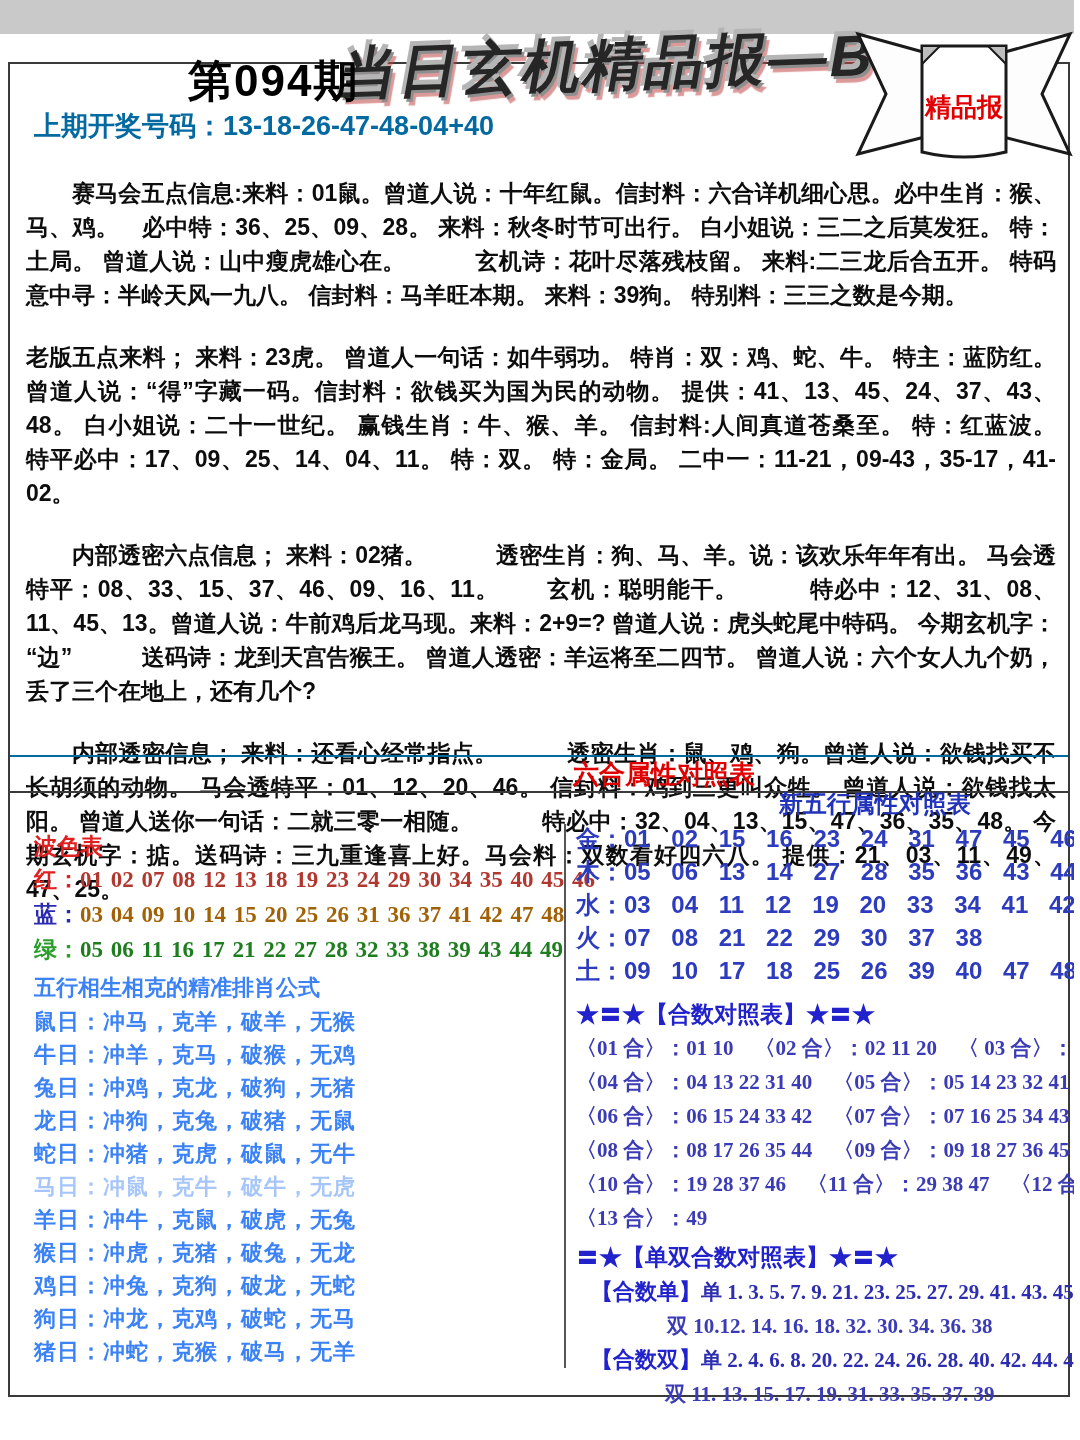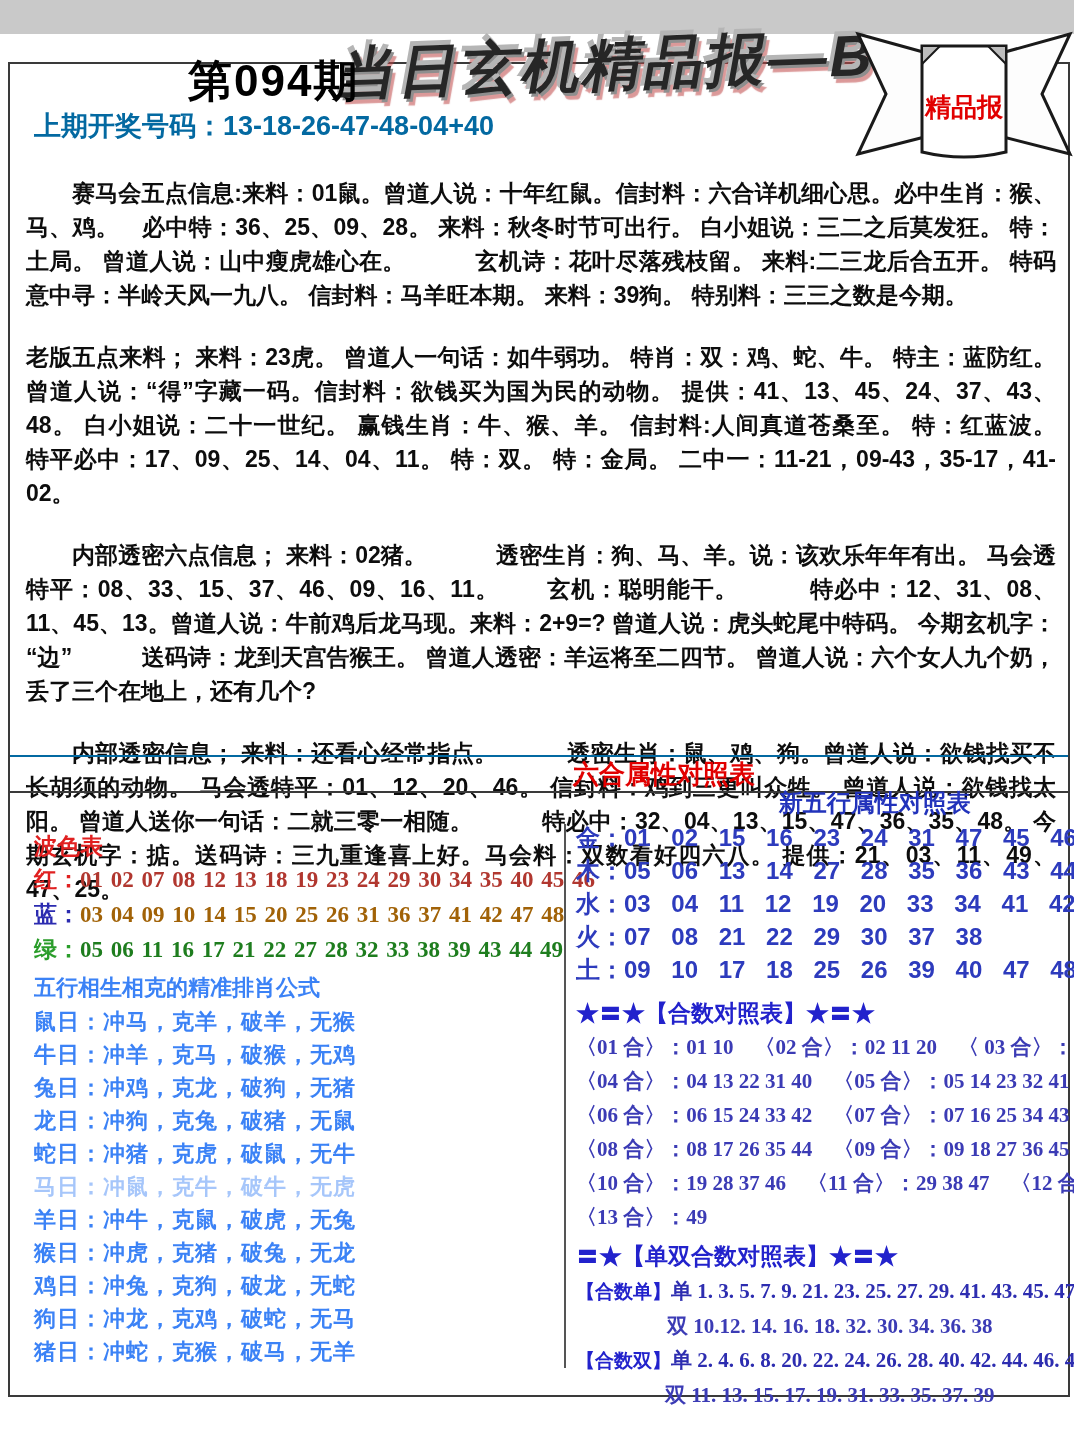--- a/index.html
+++ b/index.html
@@ -42,21 +42,21 @@
   .zodiac-row{font-size:22px;line-height:33px;color:#3b82f6;letter-spacing:1px;white-space:nowrap;}
   .zodiac-row.faded{opacity:.45;filter:blur(.4px);}
 
   .wux-title{font-size:24px;color:#2233bb;text-align:center;line-height:32px;margin-bottom:2px;}
   .wux-row{font-size:24px;color:#2d3bbd;line-height:33px;white-space:nowrap;}
   .wux-row .nums{word-spacing:14px;}
   .hesum-title{font-size:23px;color:#2222cc;line-height:34px;margin-top:10px;}
   .hesum-row{font-size:21px;color:#3b3bb5;line-height:34px;white-space:nowrap;font-family:"Liberation Serif",serif;}
   .ds-title{font-size:23px;color:#2222cc;line-height:36px;margin-top:4px;}
   .ds-line{font-size:21px;color:#2d2db0;line-height:34px;white-space:nowrap;}
-  .ds-line .head{font-size:19px;color:#2222cc;font-family:"Liberation Sans",sans-serif;}
+  .ds-line .head{font-size:22px;color:#2222cc;font-family:"Liberation Sans",sans-serif;margin-left:15px;}
   .ds-line .body,.ds-line2{font-family:"Liberation Serif",serif;}
   .ds-line2{font-size:21px;color:#3b3bb5;line-height:34px;text-align:center;padding-right:90px;}
 </style>
 </head>
 <body>
 
 <div class="page">
   <div class="top-strip"></div>
 
   <div class="issue">第094期</div>

